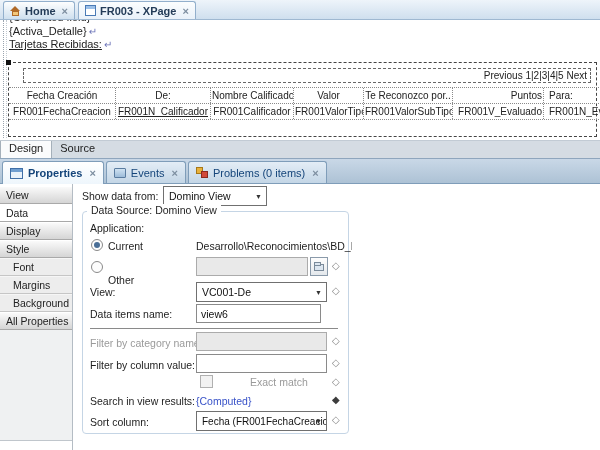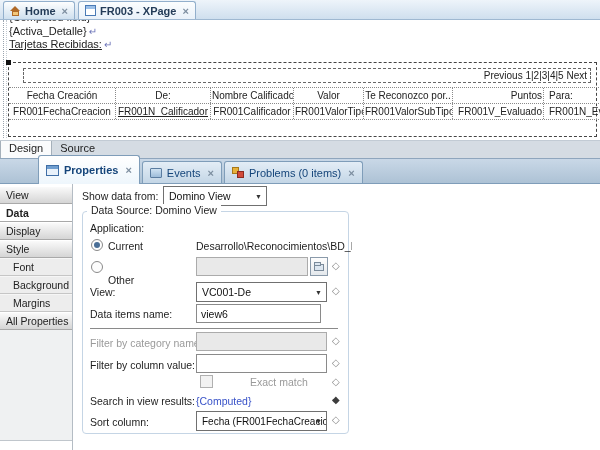--- a/index.html
+++ b/index.html
@@ -51,36 +51,36 @@
   .mtab { font-size:11px; color:#222; padding:1px 8px 0 8px; height:18px; }
   .mtab.active { background:#fafbfc; border-right:1px solid #a5b0ba; border-left:1px solid #a5b0ba; }
 
   
   .panel-tabbar { position:absolute; left:0; top:158px; width:600px; height:26px;
     background:linear-gradient(#c9d8e7,#adc2d5); border-top:1px solid #8fa6bd; border-bottom:1px solid #7f9db9;
     display:flex; align-items:flex-end; padding-left:2px; gap:2px; }
   .ptab { height:22px; display:flex; align-items:center; gap:5px; padding:0 7px;
     border:1px solid #7f9db9; border-bottom:none; border-radius:3px 3px 0 0;
     font-size:11px; color:#15457a; background:linear-gradient(#e3edf6,#c4d6e6); position:relative; }
-  .ptab.active { background:linear-gradient(#ffffff,#eef6fc); font-weight:bold; margin-bottom:-1px; height:29px; z-index:2;margin-left:36px; }
+  .ptab.active { background:linear-gradient(#ffffff,#eef6fc); font-weight:bold; margin-bottom:-1px; height:23px; z-index:2; }
   .props-icon { width:13px; height:11px; border:1px solid #3f6ea6; background:
     linear-gradient(#6f9ed0 0 3px, #e8f1fa 3px); display:inline-block; }
   .events-icon { width:12px; height:10px; border:1px solid #5a7ca0; background:linear-gradient(#cfe2f2,#9dbcd9);
     display:inline-block; border-radius:1px; }
   .problems-icon { position:relative; width:12px; height:11px; display:inline-block; }
   .problems-icon .p1 { position:absolute; left:0; top:0; width:7px; height:7px; background:#e8b23c; border:1px solid #a87818; }
   .problems-icon .p2 { position:absolute; right:0; bottom:0; width:7px; height:7px; background:#d24a3a; border:1px solid #8c2a1e; }
 
   
   .panel-body { position:absolute; left:0; top:184px; width:600px; height:266px; background:#fff; }
   .sidebar { position:absolute; left:0; top:0; width:73px; height:266px; border-right:1px solid #b4bcc4; padding-top:2px; }
   .side-item { height:18px; line-height:16px; font-size:10.5px; color:#222; padding-left:6px;
     background:linear-gradient(#fafafa,#d5d5d5); border-top:1px solid #fff; border-bottom:1px solid #a9a9a9; }
   .side-item.sub { background:#ededed; padding-left:13px; border-top:1px solid #f6f6f6; border-bottom:1px solid #c6c6c6; }
-  .side-item.selected { background:#fff; font-weight:bold; }
+  .side-item.selected { background:#fff; font-weight:normal; }
   .side-fill { height:111px; background:#eff1f2; border-bottom:1px solid #c0c6cc; }
 
   .main { position:absolute; left:74px; top:0; width:526px; height:266px; }
   .lbl { position:absolute; font-size:10.5px; color:#1e1e1e; white-space:nowrap; }
   .lbl.dis { color:#9a9a9a; }
   .combo { position:absolute; height:20px; border:1px solid #707070; background:#fff; font-size:10.5px; color:#111;
     display:flex; align-items:center; padding:0 16px 0 5px; white-space:nowrap; overflow:hidden; }
   .combo .arr { position:absolute; right:4px; top:6px; font-size:7px; color:#333; }
   .tfield { position:absolute; height:19px; border:1px solid #8a8a8a; background:#fff; font-size:10.5px; color:#111;
     padding:0 4px; font-family:"Liberation Sans",sans-serif; }
@@ -189,22 +189,22 @@
   </div>
 
   <div class="panel-body">
 
     <div class="sidebar">
       <div class="side-item">View</div>
       <div class="side-item selected">Data</div>
       <div class="side-item">Display</div>
       <div class="side-item">Style</div>
       <div class="side-item sub">Font</div>
+      <div class="side-item sub">Margins</div>
       <div class="side-item sub">Background</div>
-      <div class="side-item sub">Margins</div>
       <div class="side-item">All Properties</div>
       <div class="side-fill"></div>
     </div>
 
     <div class="main">
 
       <div class="lbl" style="left:8px; top:6px;">Show data from:</div>
       <div class="combo" style="left:89px; top:2px; width:104px;">
         <span>Domino View</span>
         <span class="arr">▼</span>

